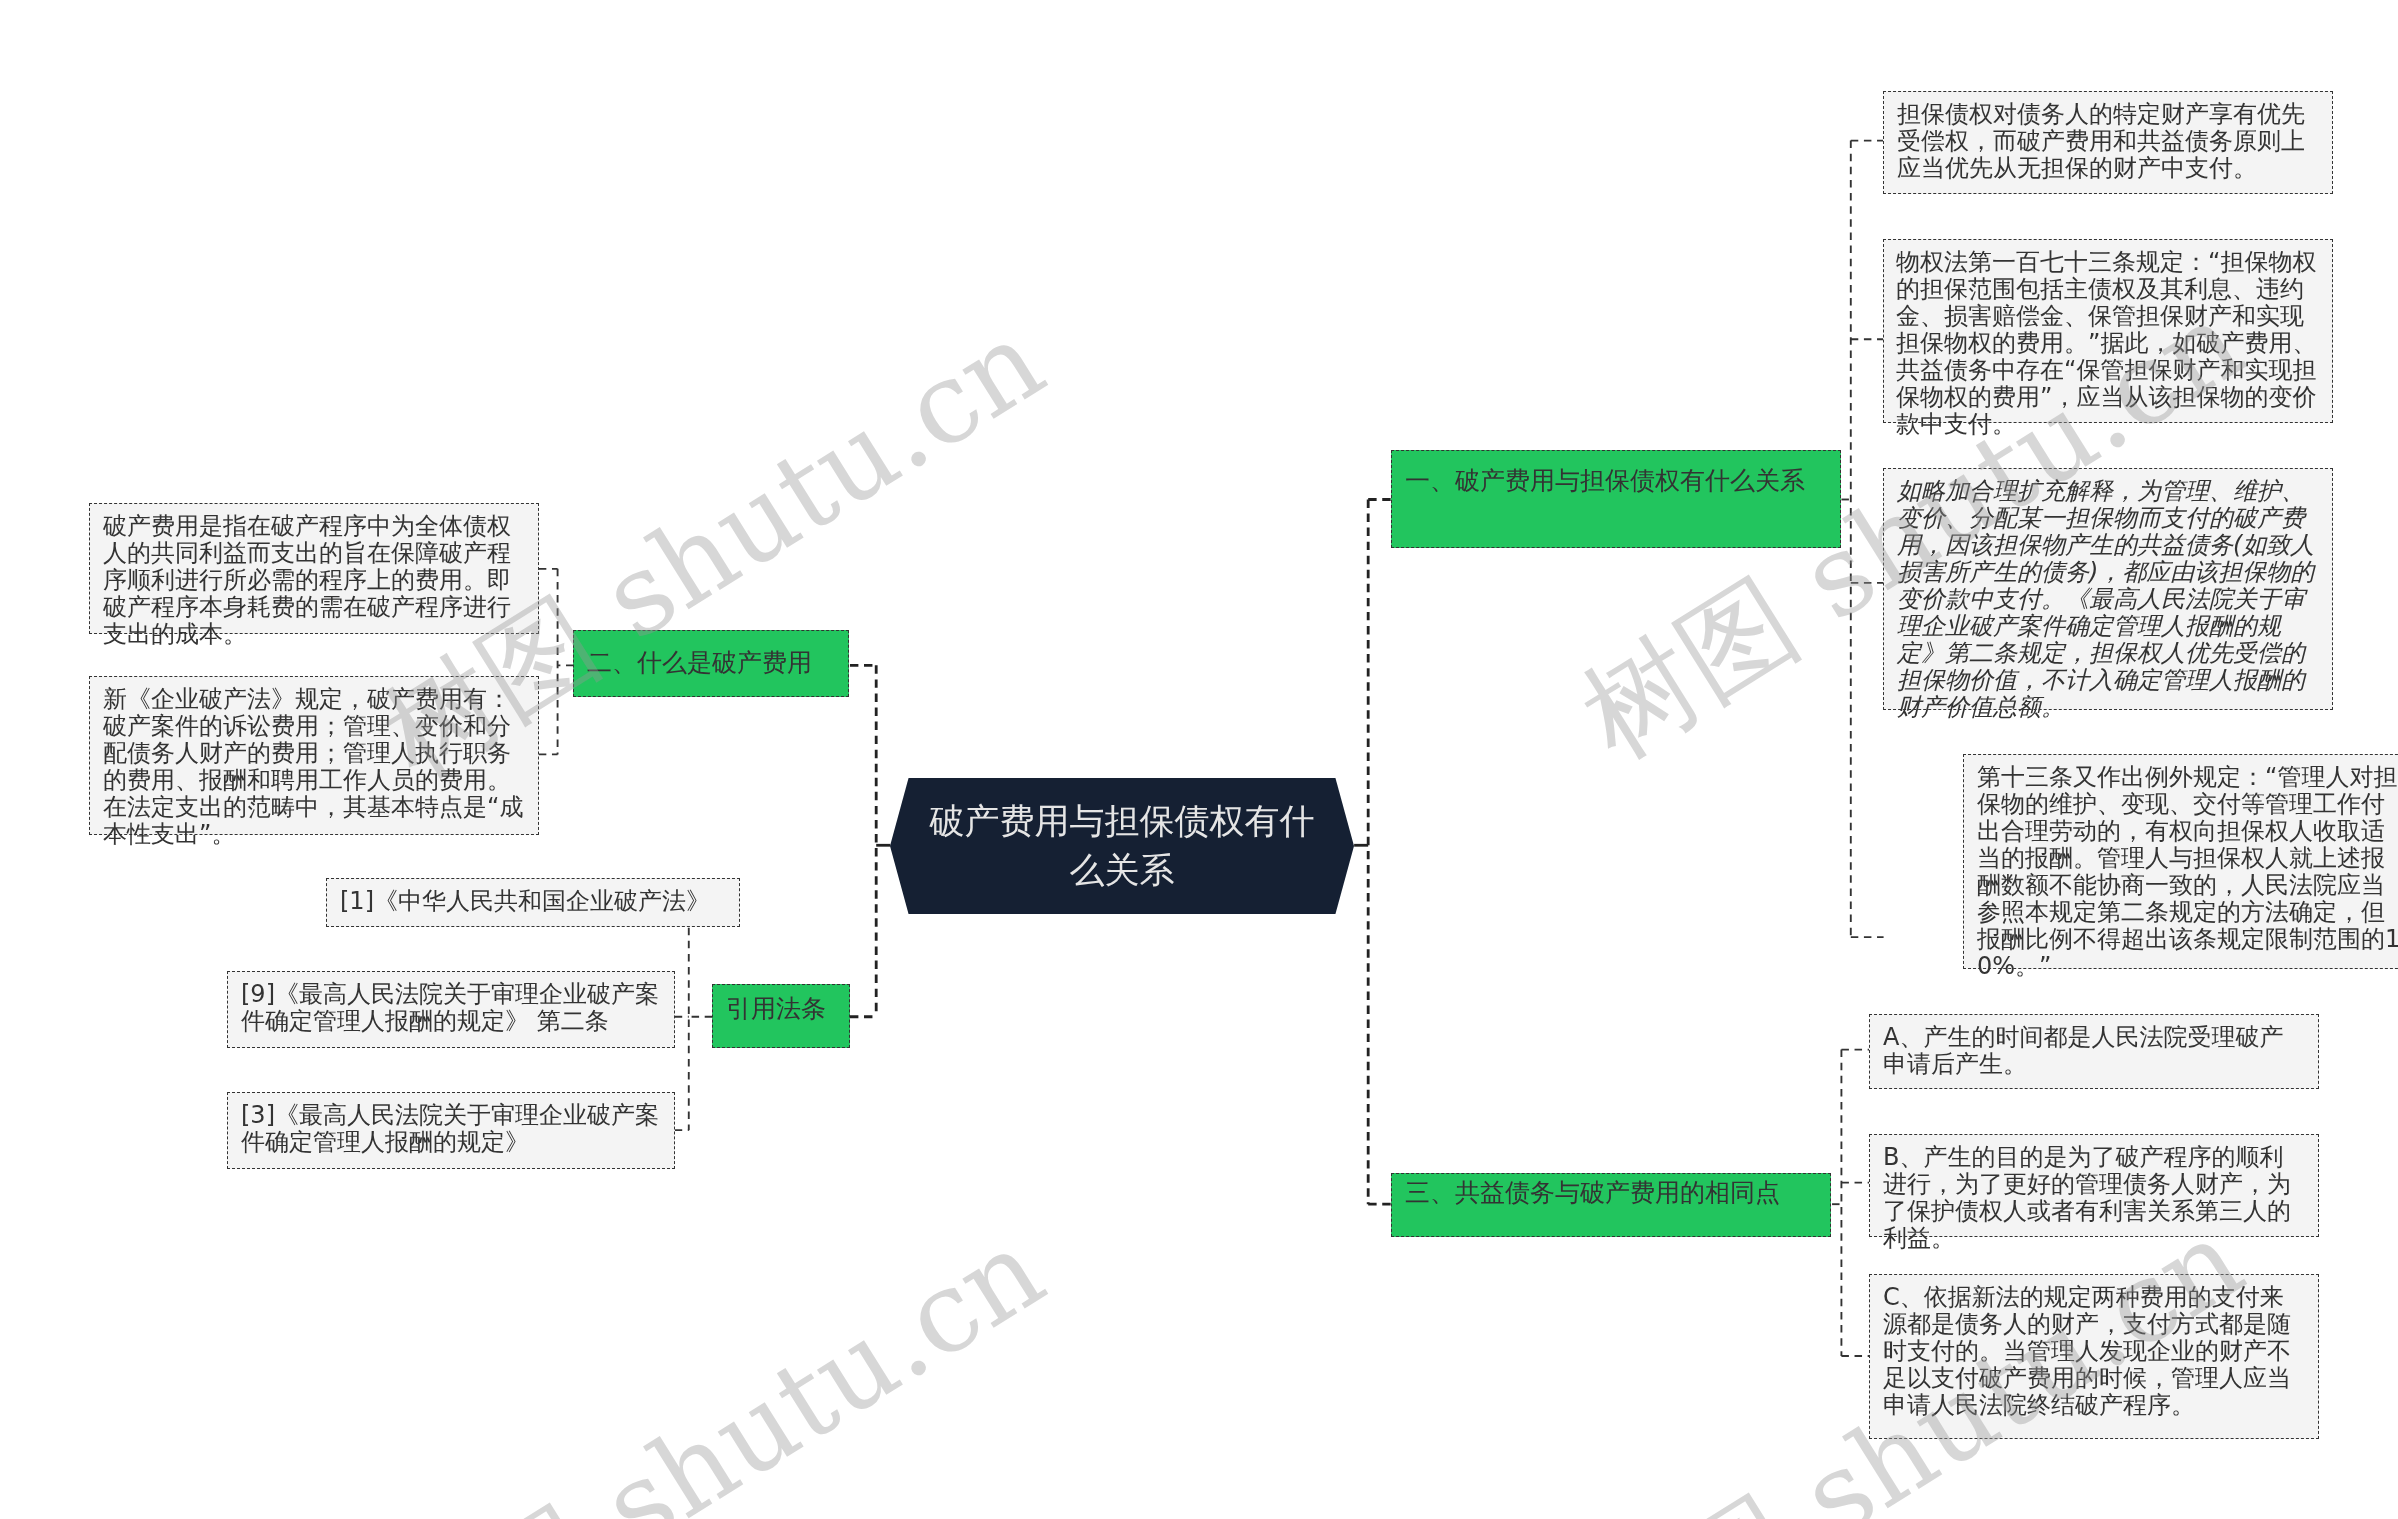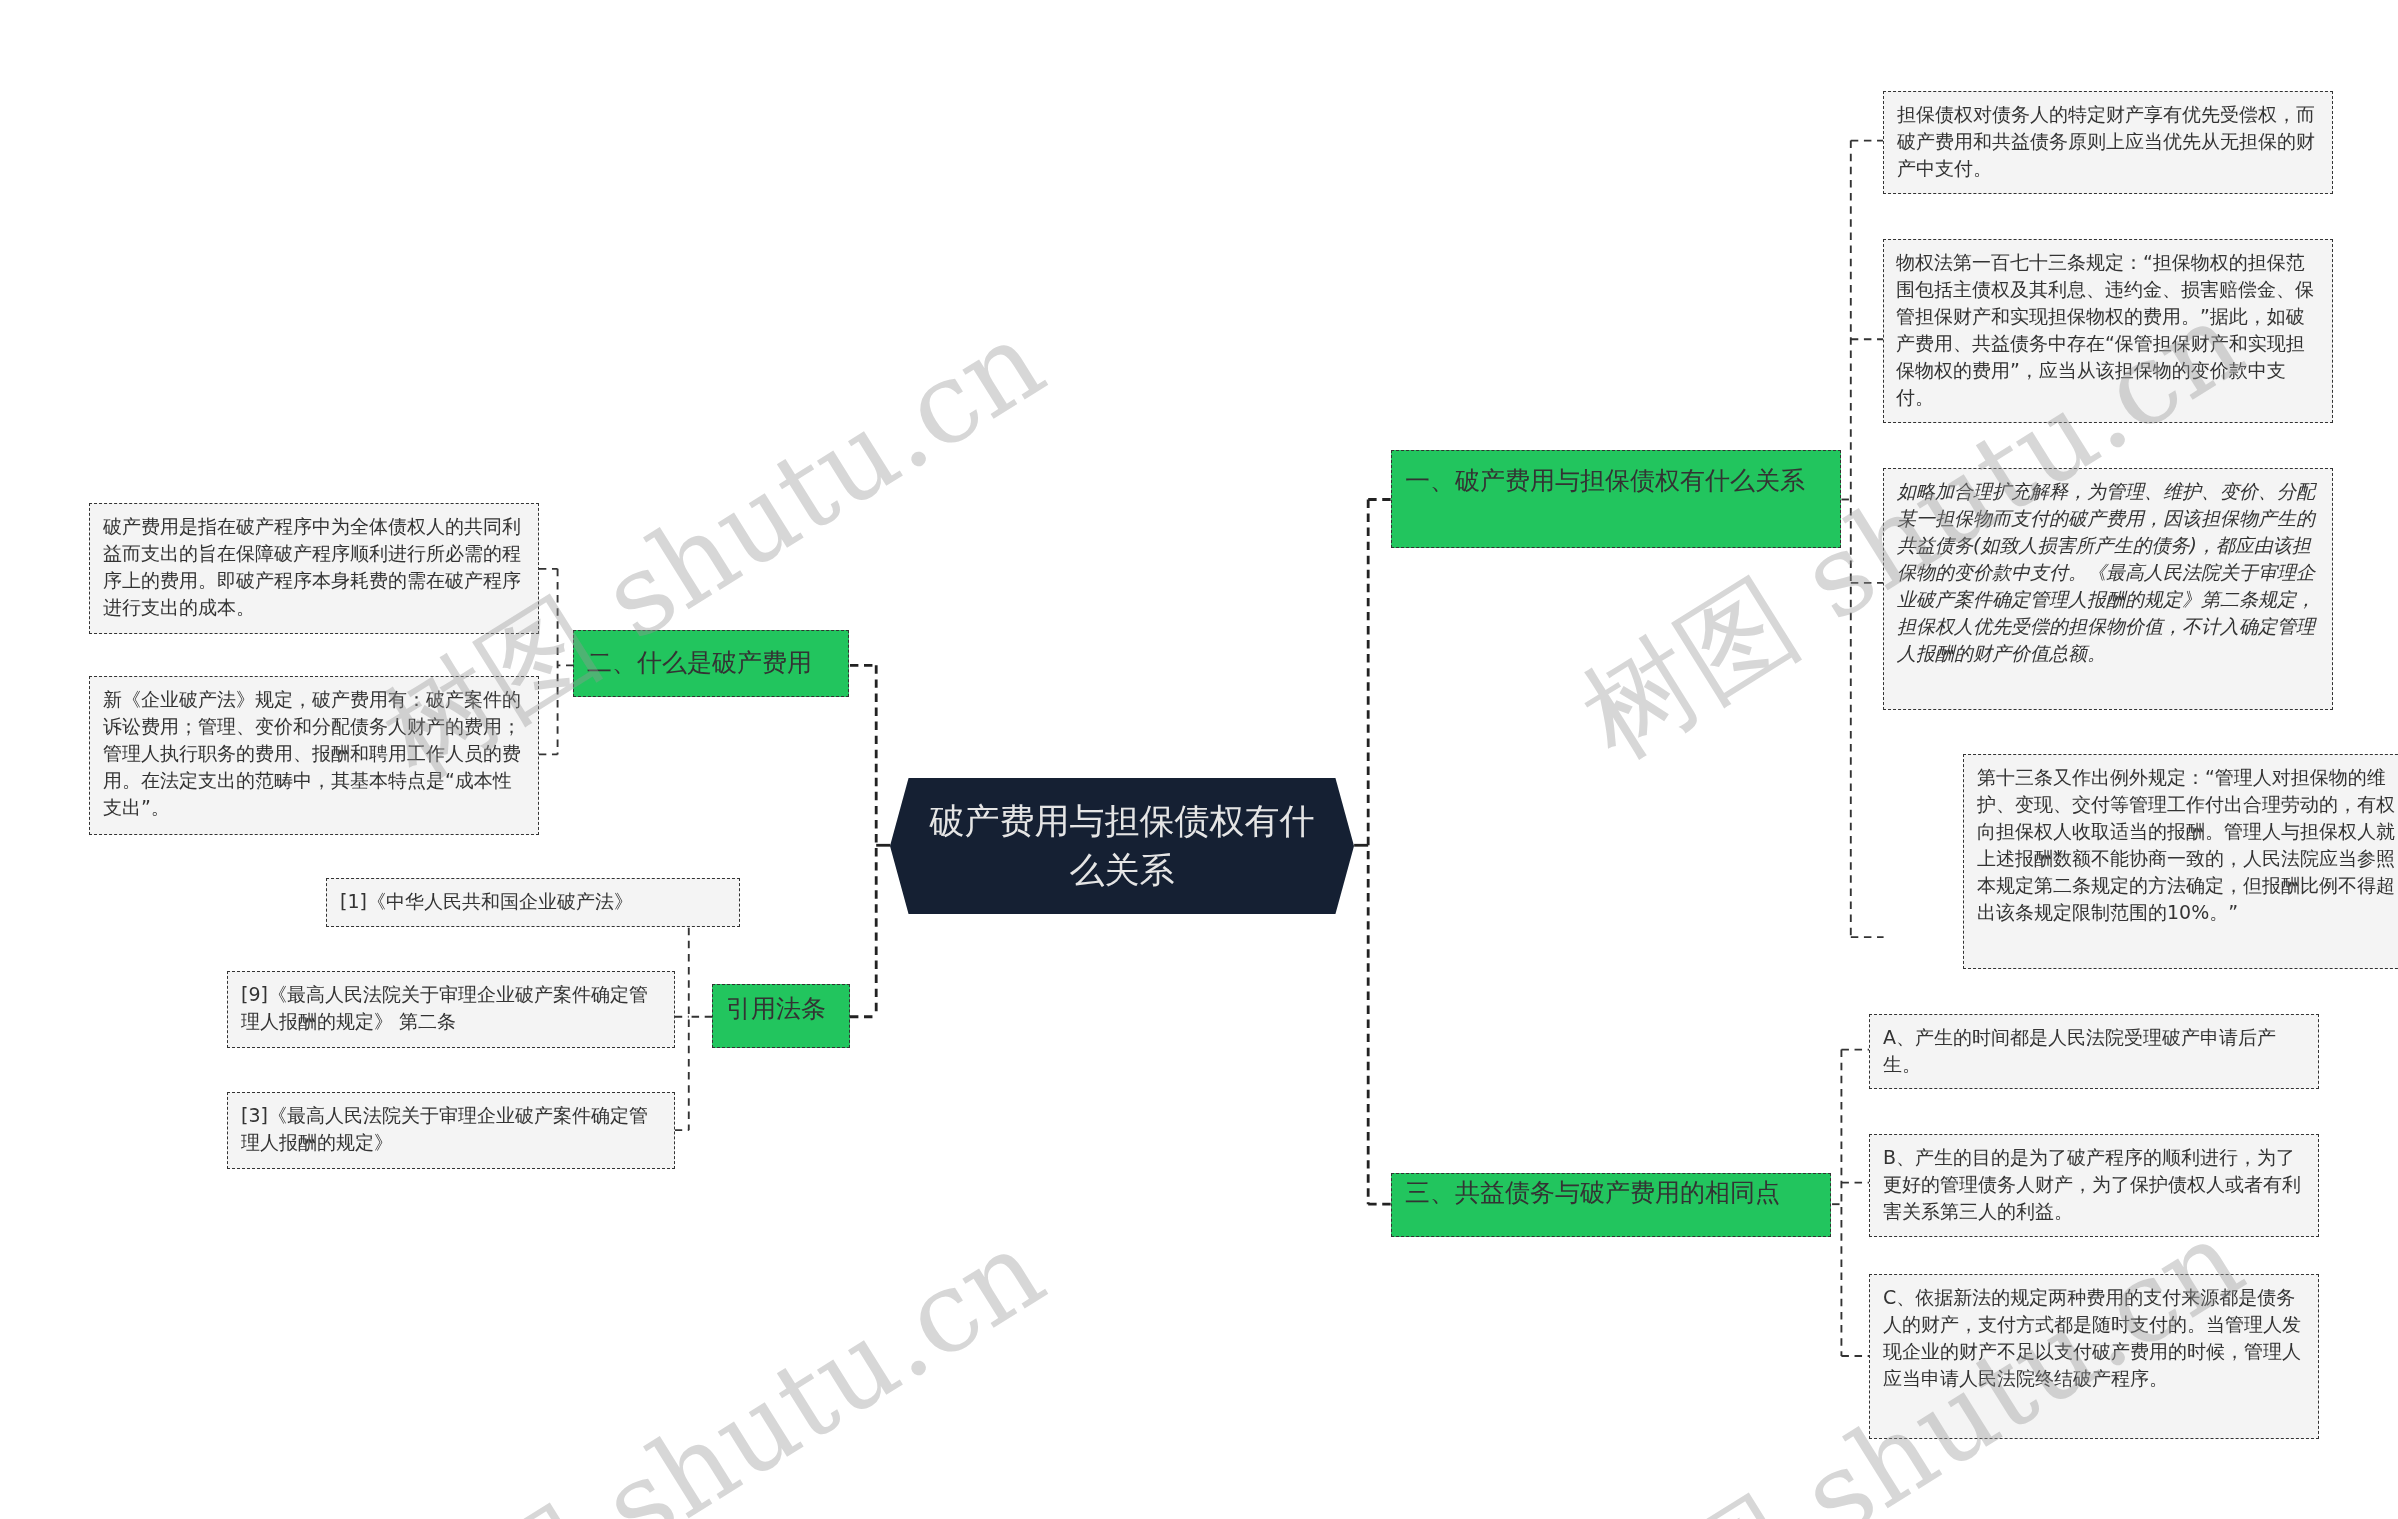--- a/index.html
+++ b/index.html
@@ -6,21 +6,21 @@
   body {
     width:2399px; height:1520px; position:relative; overflow:hidden;
     background:#ffffff;
     font-family:"DejaVu Sans","Liberation Sans",sans-serif;
     color:#222;
   }
   .node { position:absolute; box-sizing:border-box; }
   .leaf {
     background:#f4f4f4;
     border:1.9px dashed #333;
-    font-size:19px; line-height:27px;
+    font-size:24px; line-height:27px;
     padding:9.4px 11.2px 9.4px 13px;
     color:#333;
     word-break:break-all;
   }
   .branch {
     background:#22c55e;
     border:1.9px dashed #333;
     font-size:25px; line-height:37px;
     padding:11.2px 13px;
     color:#333;

